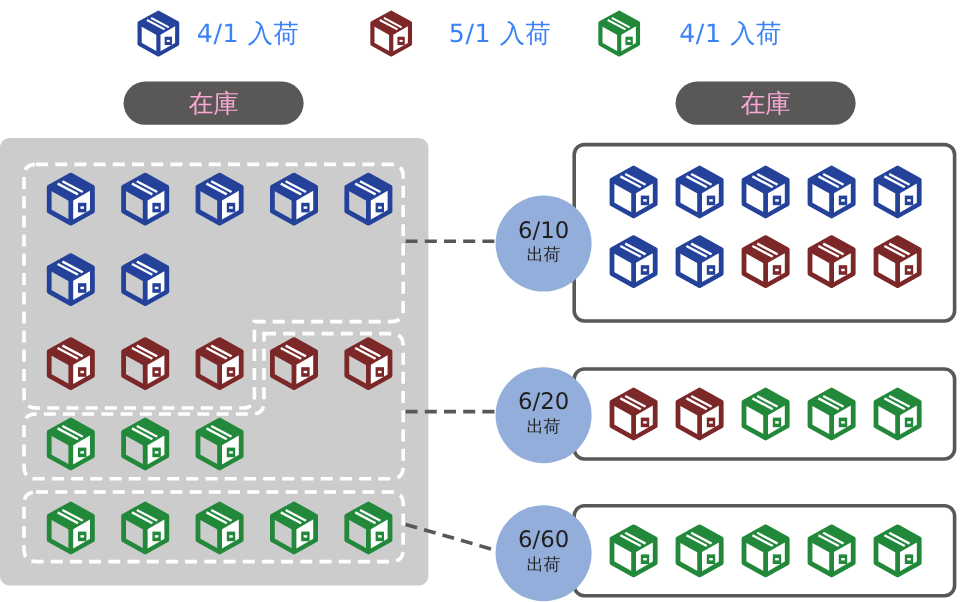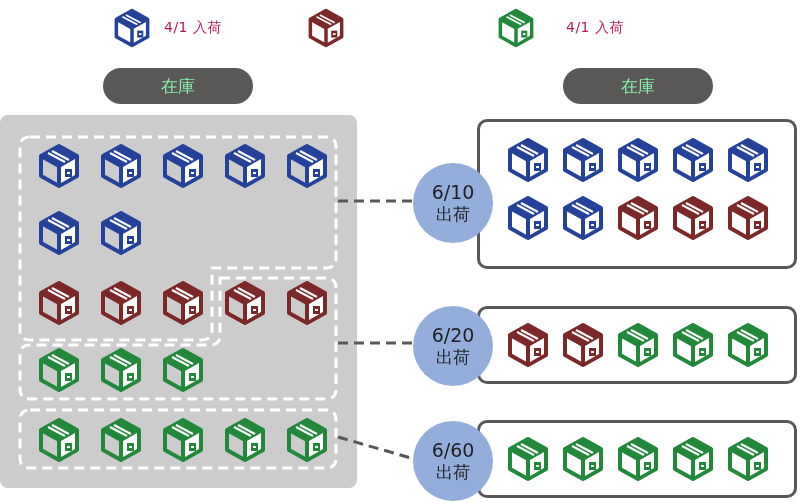--- a/index.html
+++ b/index.html
@@ -1,32 +1,32 @@
 <!DOCTYPE html>
 <html><head>
   <meta charset="utf-8">
   <style>
     html, body { margin: 0; padding: 0; background: #ffffff; }
     body { width: 800px; height: 502px; position: relative; overflow: hidden;
            font-family: "DejaVu Sans", "Liberation Sans", sans-serif; }
     .legend { position: absolute; top: 8px; left: 0; width: 800px; height: 40px; }
     .legend-item { position: absolute; top: 0; height: 40px; display: flex; align-items: center; }
     .legend-item svg { width: 40px; height: 40px; }
-    .legend-label { font-size: 14px; color: #be185d; margin-left: 12px; letter-spacing: 0.5px; }
-    .pill { position: absolute; height: 36px; border-radius: 18px; background: #595857; color: #86efac;
-            font-size: 17px; display: flex; align-items: center; justify-content: center; }
+    .legend-label { font-size: 21px; color: #3b82f6; margin-left: 12px; letter-spacing: 0.5px; }
+    .pill { position: absolute; height: 36px; border-radius: 18px; background: #595857; color: #f9a8d4;
+            font-size: 21px; display: flex; align-items: center; justify-content: center; }
     .stock-panel { position: absolute; left: 0; top: 115px; width: 357px; height: 373px;
                    background: #cbcccb; border-radius: 8px; }
     .dash-outline { position: absolute; left: 0; top: 0; }
     .box-icon { position: absolute; width: 46px; height: 46px; }
     .ship-box { position: absolute; border: 3px solid #595857; border-radius: 10px; background: #fff; box-sizing: border-box; }
     .ship-circle { position: absolute; width: 80px; height: 80px; border-radius: 50%; background: #93aedb;
                    display: flex; flex-direction: column; align-items: center; justify-content: center; color: #1f1f1f; }
     .ship-date { font-size: 19px; line-height: 22px; }
-    .ship-label { font-size: 17px; line-height: 22px; }
+    .ship-label { font-size: 14px; line-height: 22px; font-family: Liberation Mono, monospace; }
     .connector { position: absolute; left: 0; top: 0; }
   </style>
 </head>
 <body>
 
 <div class="legend">
   <div class="legend-item" style="left:112px">
     <svg class="legend-svg" viewBox="0 0 46 46">
         <polygon points="23,3 41,13 41,33 23,43 5,33 5,13" fill="none" stroke="#25429b" stroke-width="4" stroke-linejoin="round"></polygon>
         <polyline points="5,13 23,23 41,13" fill="none" stroke="#25429b" stroke-width="4" stroke-linejoin="round"></polyline>
@@ -49,20 +49,21 @@
         <line x1="23" y1="23" x2="23" y2="43" stroke="#7c2829" stroke-width="4"></line>
         <line x1="13" y1="9" x2="30" y2="18" stroke="#7c2829" stroke-width="3"></line>
         <polygon points="5,13 23,3 41,13 23,23" fill="#7c2829"></polygon>
         <line x1="12" y1="10" x2="29" y2="19" stroke="#fff" stroke-width="2"></line>
         <line x1="16" y1="8" x2="33" y2="17" stroke="#fff" stroke-width="2"></line>
         <polygon points="23,23 41,13 41,33 23,43" fill="#7c2829"></polygon>
         <polygon points="25,24 39,16 39,32 25,40" fill="#fff"></polygon>
         <rect x="29" y="26" width="7" height="8" fill="#7c2829"></rect>
         <rect x="31" y="29" width="3" height="2" fill="#fff"></rect>
       </svg>
+    <span class="legend-label" style="margin-left:28px">5/1 入荷</span>
   </div>
   <div class="legend-item" style="left:496px">
     <svg class="legend-svg" viewBox="0 0 46 46">
         <polygon points="23,3 41,13 41,33 23,43 5,33 5,13" fill="none" stroke="#22883a" stroke-width="4" stroke-linejoin="round"></polygon>
         <polyline points="5,13 23,23 41,13" fill="none" stroke="#22883a" stroke-width="4" stroke-linejoin="round"></polyline>
         <line x1="23" y1="23" x2="23" y2="43" stroke="#22883a" stroke-width="4"></line>
         <line x1="13" y1="9" x2="30" y2="18" stroke="#22883a" stroke-width="3"></line>
         <polygon points="5,13 23,3 41,13 23,23" fill="#22883a"></polygon>
         <line x1="12" y1="10" x2="29" y2="19" stroke="#fff" stroke-width="2"></line>
         <line x1="16" y1="8" x2="33" y2="17" stroke="#fff" stroke-width="2"></line>

